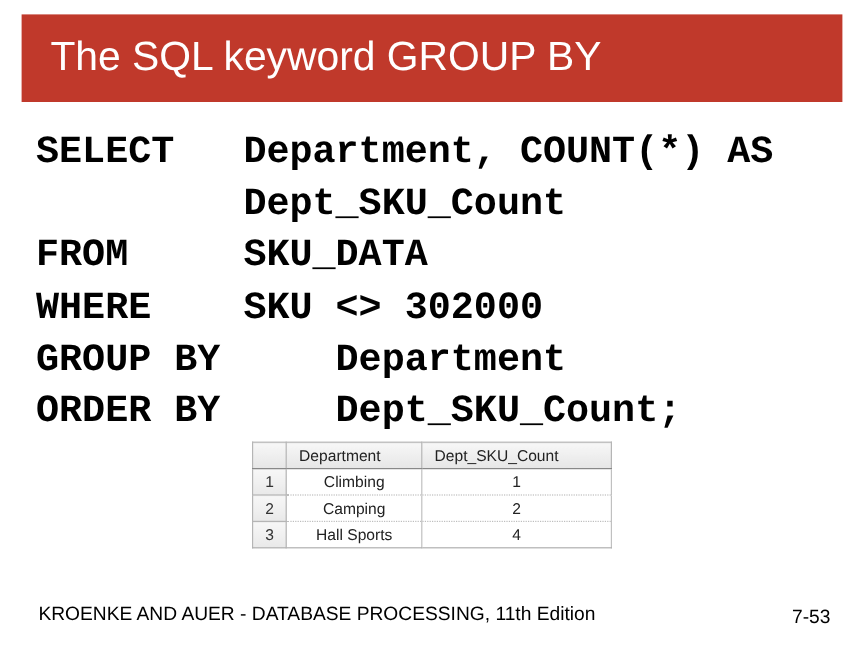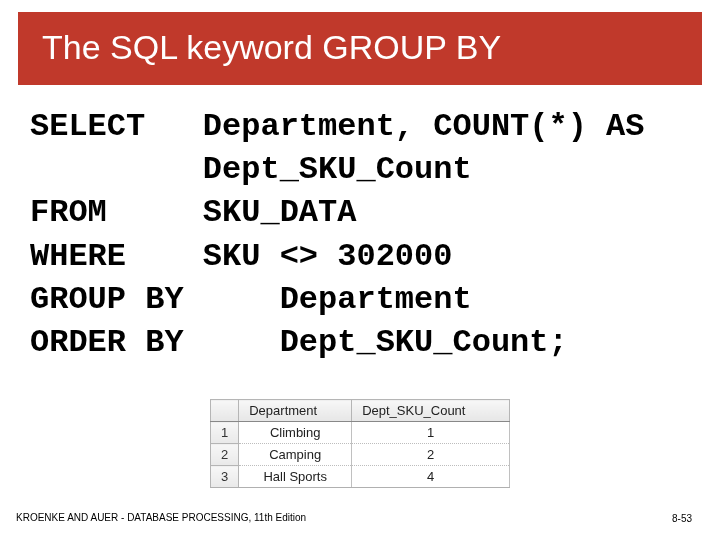--- a/index.html
+++ b/index.html
@@ -21,21 +21,21 @@
   .sql-block {
     font-family: "Courier New", Courier, monospace;
     font-weight: bold;
     font-size: 32px;
     line-height: 1.35;
     color: #000000;
     margin: 20px 30px 0 30px;
     white-space: pre;
   }
   .result-area {
-    margin: 35px auto 0 auto;
+    margin: 4px auto 0 auto;
     width: 300px;
   }
   .result-table {
     border-collapse: collapse;
     font-family: Tahoma, Arial, sans-serif;
     font-size: 13px;
     width: 100%;
     background: #ffffff;
   }
   .result-table th {
@@ -65,26 +65,26 @@
     text-align: center;
     width: 28px;
     color: #333;
   }
   .result-table tr:last-child td {
     border-bottom: 1px solid #b0b0b0;
   }
   .footer {
     position: absolute;
     bottom: 16px;
-    left: 16px;
+    left: 32px;
     right: 28px;
     display: flex;
     justify-content: space-between;
     align-items: flex-end;
-    font-size: 10px;
+    font-size: 16px;
     color: #000;
   }
   .footer .left {
     line-height: 1.35;
   }
 </style>
 </head>
 <body>
 
 <div class="title-bar">The SQL keyword GROUP BY</div>
@@ -122,14 +122,14 @@
         <td>4</td>
       </tr>
     </tbody>
   </table>
 </div>
 
 <div class="footer">
   <div class="left">
     <div>KROENKE AND AUER - DATABASE PROCESSING, 11th Edition</div>
   </div>
-  <div class="right">8-53</div>
+  <div class="right">7-53</div>
 </div>
 
 </body></html>

